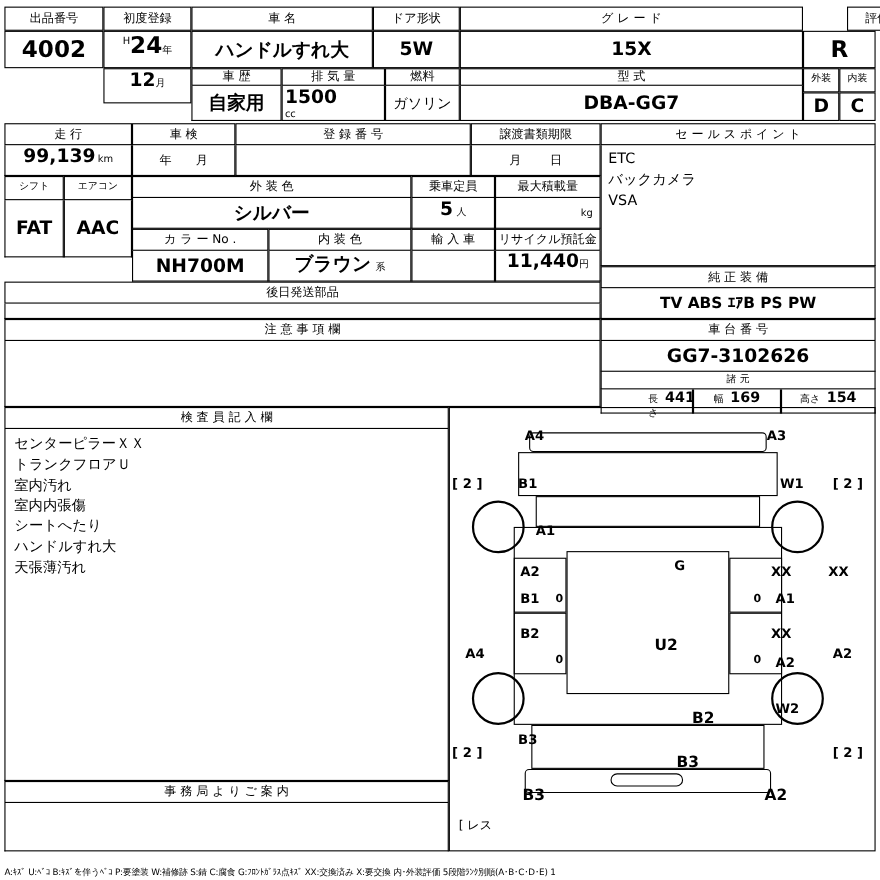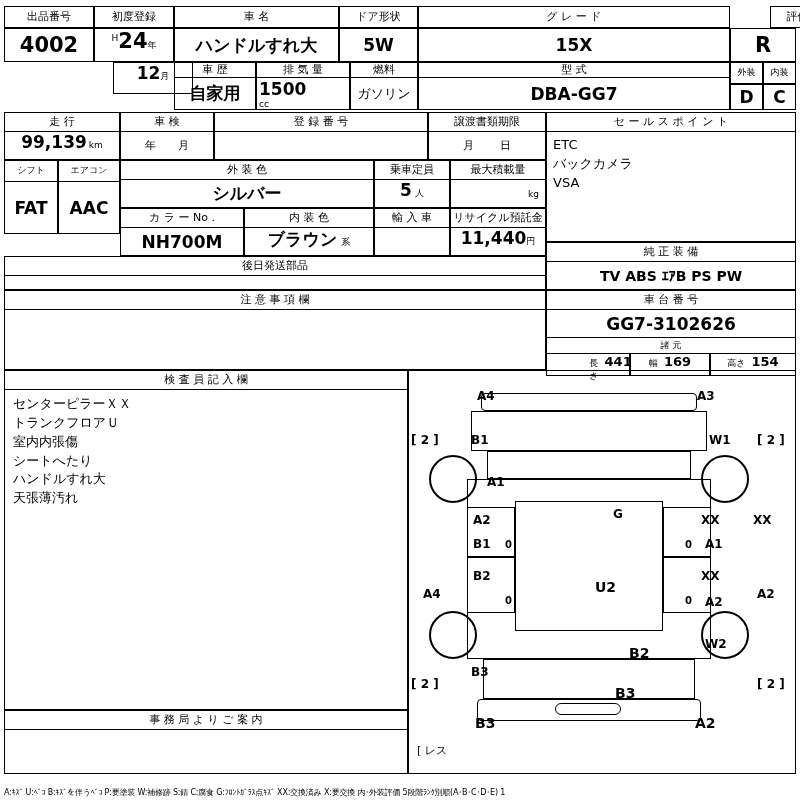--- a/index.html
+++ b/index.html
@@ -47,21 +47,21 @@
 
   <div class="bx lbl" style="left:339px;top:6px;width:79px;height:22px;">ドア形状</div>
   <div class="bx val mid" style="left:339px;top:28px;width:79px;height:34px;">5W</div>
 
   <div class="bx lbl" style="left:418px;top:6px;width:312px;height:22px;">グ レ ー ド</div>
   <div class="bx val mid" style="left:418px;top:28px;width:312px;height:34px;">15X</div>
 
   <div class="bx lbl" style="left:730px;top:6px;width:66px;height:22px;margin-left:40px;">評価点</div>
   <div class="bx val big" style="left:730px;top:28px;width:66px;height:34px;">R</div>
 
-  <div class="bx" style="left:94px;top:62px;width:80px;height:32px;margin-left:19px;">
+  <div class="bx" style="left:94px;top:62px;width:80px;height:32px;">
     <div style="display:flex;align-items:baseline;justify-content:center;height:100%;">
       <span class="mid">12</span>
       <span class="sub">月</span>
     </div>
   </div>
   <div class="bx lbl" style="left:174px;top:62px;width:82px;height:16px;">車 歴</div>
   <div class="bx val mid" style="left:174px;top:78px;width:82px;height:32px;border-top:none;">自家用</div>
 
   <div class="bx lbl" style="left:256px;top:62px;width:94px;height:16px;">排 気 量</div>
   <div class="bx" style="left:256px;top:78px;width:94px;height:32px;border-top:none;">
@@ -190,20 +190,21 @@
     <div style="display:flex;align-items:baseline;justify-content:center;height:100%;gap:6px;">
       <span class="xs">高さ</span>
       <span style="font-size:13px;font-weight:bold;">154</span>
     </div>
   </div>
 
   <div class="bx lbl" style="left:4px;top:370px;width:404px;height:20px;">検 査 員 記 入 欄</div>
   <div class="bx" style="left:4px;top:390px;width:404px;height:320px;border-top:none;padding:5px 8px;">
     <div class="txtline">センターピラーＸＸ</div>
     <div class="txtline">トランクフロアＵ</div>
+    <div class="txtline">室内汚れ</div>
     <div class="txtline">室内内張傷</div>
     <div class="txtline">シートへたり</div>
     <div class="txtline">ハンドルすれ大</div>
     <div class="txtline">天張薄汚れ</div>
   </div>
 
   <div class="bx lbl" style="left:4px;top:710px;width:404px;height:20px;">事 務 局 よ り ご 案 内</div>
   <div class="bx" style="left:4px;top:730px;width:404px;height:44px;border-top:none;"></div>
 
   <div class="bx" style="left:408px;top:370px;width:388px;height:404px;">

